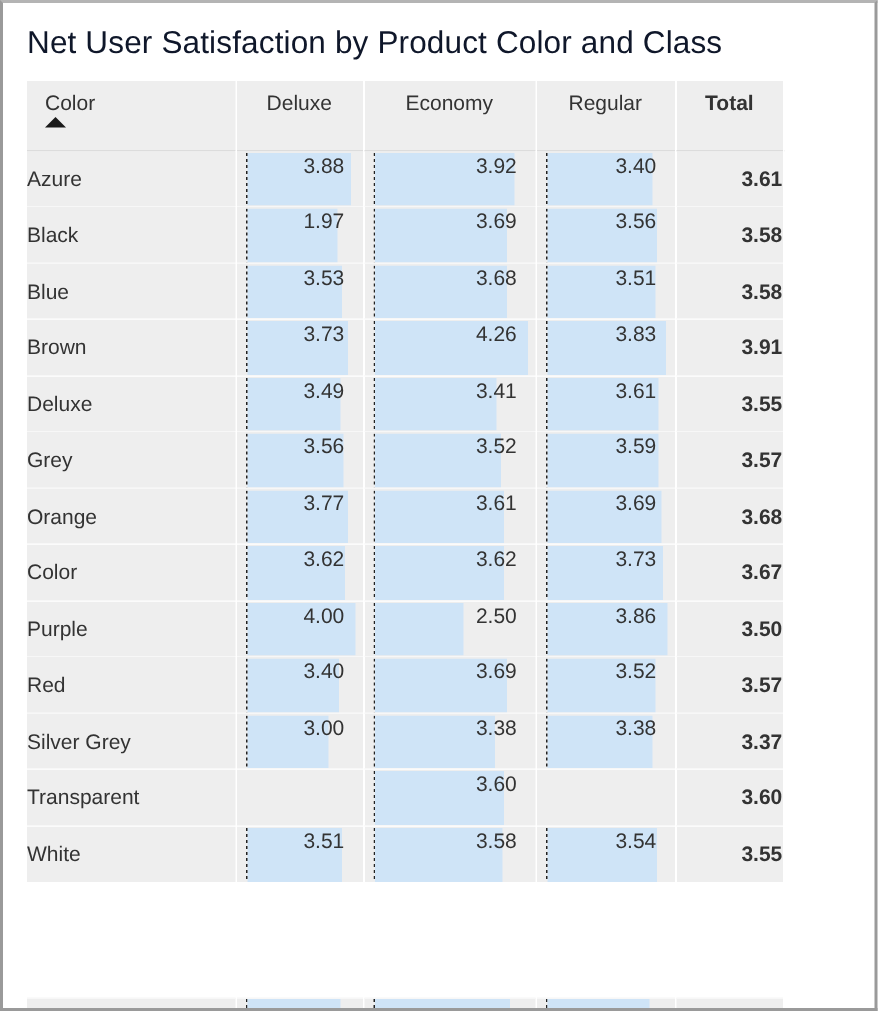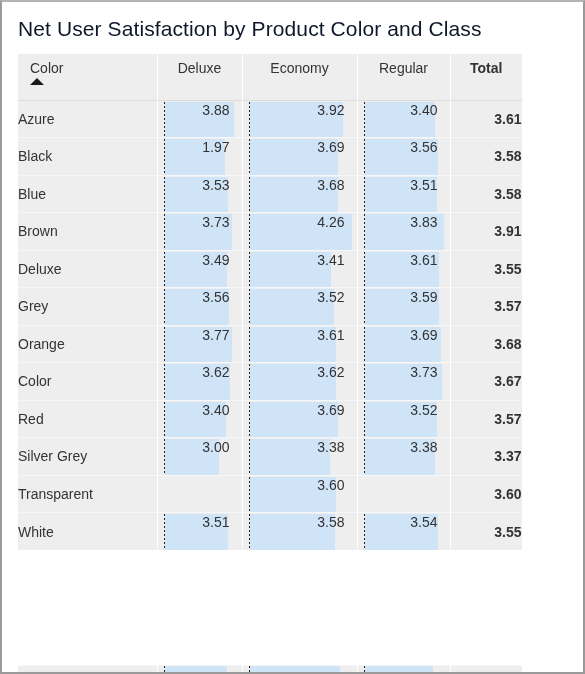--- a/index.html
+++ b/index.html
@@ -417,20 +417,45 @@
           <td class="cell-bar">
             <div class="bar-track">
               <div class="bar-axis"></div>
               <div class="bar-fill" style="width: 77.3057px; background: rgb(207, 228, 247);"></div>
               <span class="bar-value">3.73</span>
             </div>
           </td>
           <td class="cell-total">3.67</td>
         </tr>
         <tr>
+          <td class="cell-label">Purple</td>
+          <td class="cell-bar">
+            <div class="bar-track">
+              <div class="bar-axis"></div>
+              <div class="bar-fill" style="width: 72px; background: rgb(207, 228, 247);"></div>
+              <span class="bar-value">4.00</span>
+            </div>
+          </td>
+          <td class="cell-bar">
+            <div class="bar-track">
+              <div class="bar-axis"></div>
+              <div class="bar-fill" style="width: 59.8592px; background: rgb(207, 228, 247);"></div>
+              <span class="bar-value">2.50</span>
+            </div>
+          </td>
+          <td class="cell-bar">
+            <div class="bar-track">
+              <div class="bar-axis"></div>
+              <div class="bar-fill" style="width: 80px; background: rgb(207, 228, 247);"></div>
+              <span class="bar-value">3.86</span>
+            </div>
+          </td>
+          <td class="cell-total">3.50</td>
+        </tr>
+        <tr>
           <td class="cell-label">Red</td>
           <td class="cell-bar">
             <div class="bar-track">
               <div class="bar-axis"></div>
               <div class="bar-fill" style="width: 61.2px; background: rgb(207, 228, 247);"></div>
               <span class="bar-value">3.40</span>
             </div>
           </td>
           <td class="cell-bar">
             <div class="bar-track">

